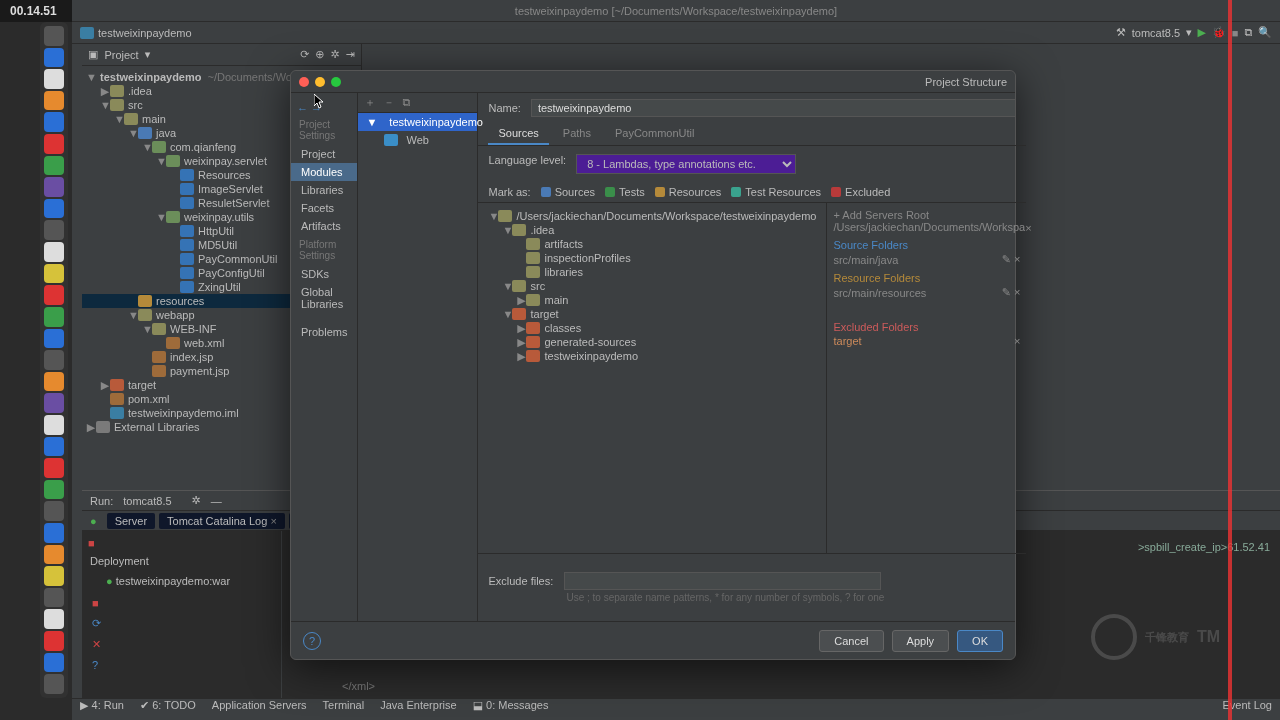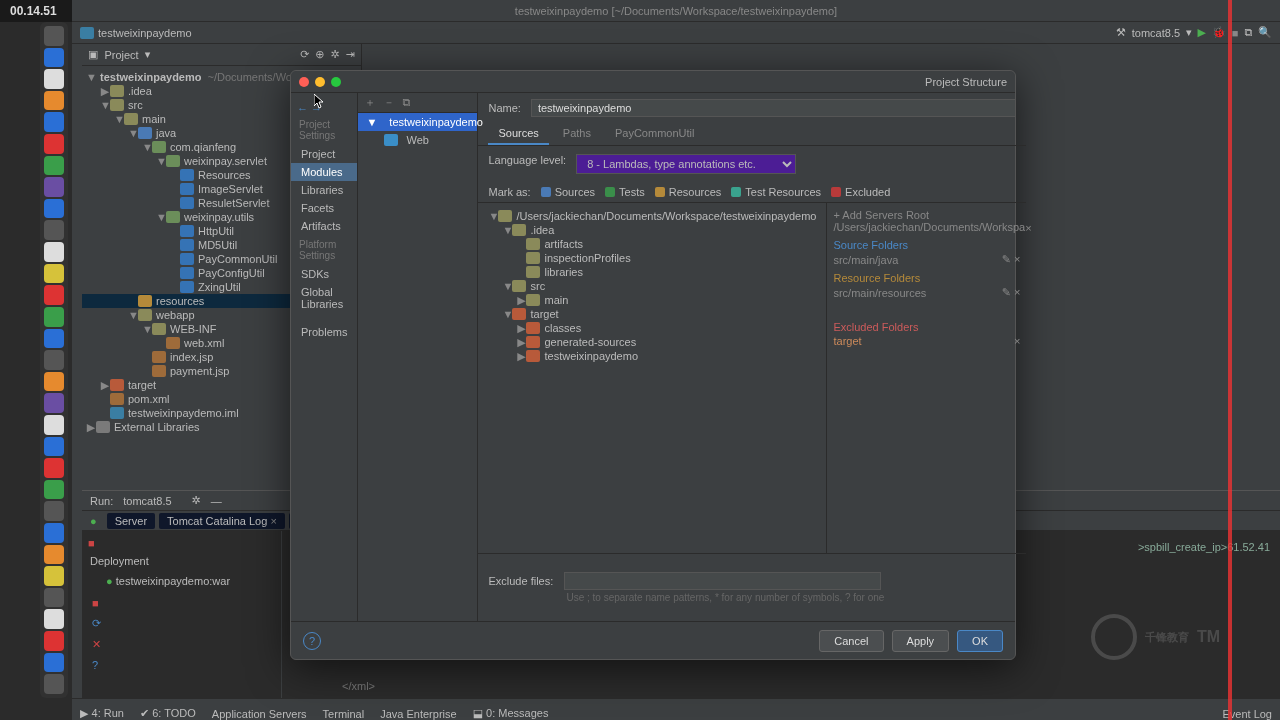--- a/index.html
+++ b/index.html
@@ -50,21 +50,21 @@
 .runpanel .tabs{height:20px;display:flex;align-items:center;padding:0 8px;gap:4px;background:#3c3f41;border-bottom:1px solid #2b2b2b}
 .runtab{padding:2px 8px;background:#0f172a;color:#bbb;border-radius:2px}
 .runbody{display:flex;height:calc(100% - 40px)}
 .runside{width:200px;border-right:1px solid #3c3f41;padding:4px}
 .runside .deploy{color:#bbb;padding:4px}
 .runside .art{color:#bbb;padding:4px 4px 4px 20px}
 .runout{flex:1;padding:6px;color:#8aa;font-family:Menlo,monospace;font-size:11px;position:relative}
 .runout .xmlc{color:#777}
 
 
-.status{position:absolute;left:0;right:0;bottom:0;height:22px;background:#3c3f41;display:flex;align-items:flex-end;padding:0 8px;gap:16px;border-top:1px solid #2b2b2b}
+.status{position:absolute;left:0;right:0;bottom:0;height:22px;background:#3c3f41;display:flex;align-items:flex-start;padding:0 8px;gap:16px;border-top:1px solid #2b2b2b}
 .status .sbtn{color:#bbb}
 .status .spacer{flex:1}
 
 
 .modal{position:absolute;left:290px;top:70px;width:726px;height:590px;background:#3c3f41;border:1px solid #555;border-radius:6px;box-shadow:0 8px 40px rgba(0,0,0,.6)}
 .modal-title{height:22px;display:flex;align-items:center;padding:0 8px;background:#3c3f41;border-bottom:1px solid #2b2b2b;border-radius:6px 6px 0 0}
 .traffic{display:flex;gap:6px;margin-right:8px}
 .tl{width:10px;height:10px;border-radius:50%}
 .tl.r{background:#ff5f56}.tl.y{background:#ffbd2e}.tl.g{background:#27c93f}
 .modal-title .ttl{flex:1;text-align:right;color:#bbb}

